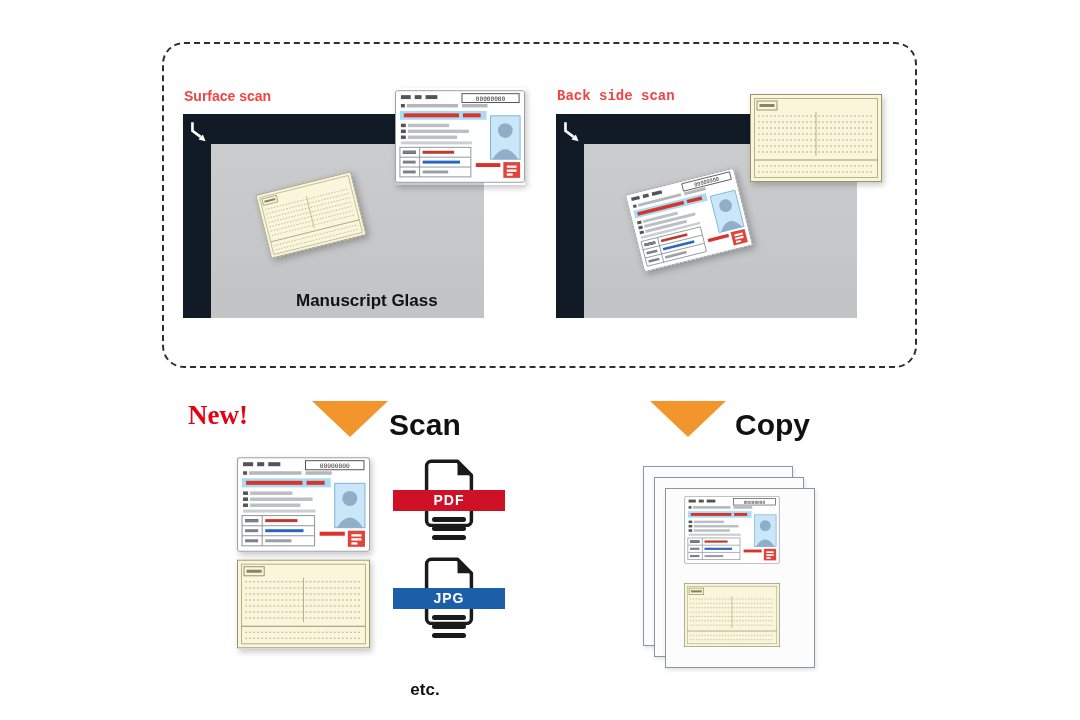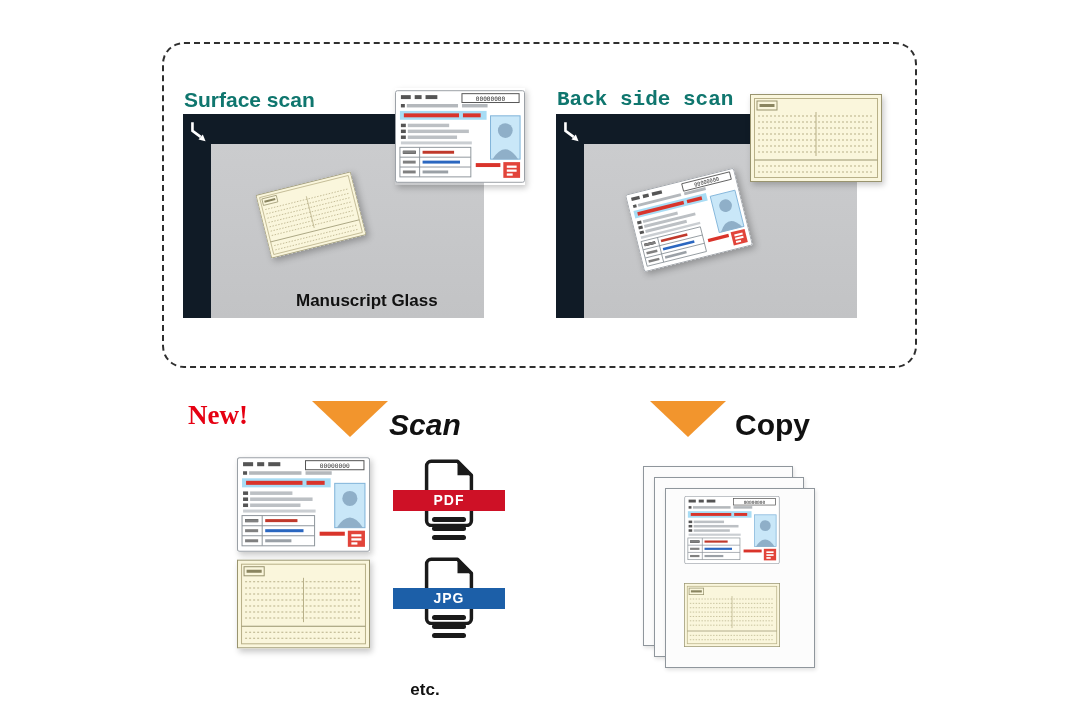--- a/index.html
+++ b/index.html
@@ -3,21 +3,21 @@
 <meta charset="utf-8">
 <style>
   html,body{margin:0;padding:0;background:#ffffff;}
   body{font-family:"Liberation Sans","DejaVu Sans",sans-serif;color:#1a1a1a;}
   .stage{position:relative;width:1080px;height:720px;background:#fff;overflow:hidden;}
 
   
   .dashed-box{position:absolute;left:162px;top:42px;width:751px;height:322px;
     border:2px dashed #2e2e2e;border-radius:22px;}
 
-  .panel-title{position:absolute;font-size:21px;font-weight:600;color:#0f766e;white-space:nowrap;}
+  .panel-title{position:absolute;font-size:14px;font-weight:600;color:#ef4444;white-space:nowrap;}
 
   
   .scanner{position:absolute;width:301px;height:204px;background:var(--bed_dark);}
   .glass{position:absolute;left:28px;top:30px;width:273px;height:174px;
     background:linear-gradient(var(--glass_gray),#c2c3c5);}
   .corner-arrow{position:absolute;width:24px;height:24px;}
   .glass-label{position:absolute;font-size:17px;font-weight:700;color:#111;white-space:nowrap;}
 
   
   .card{position:absolute;box-shadow:2px 3px 7px rgba(0,0,0,.28);background:transparent;}
@@ -147,21 +147,21 @@
   </div>
   <svg class="card flat" style="left:750px;top:94px;width:132px;height:88px;">
       <use href="#sym-back-card"></use>
     </svg>
   <svg class="card tilt" style="left:633px;top:180px;width:112px;height:80px;">
       <use href="#sym-front-card"></use>
     </svg>
 
   <div class="new-badge" style="left:188px;top:400px;">New!</div>
   <div class="down-triangle" style="left:312px;top:401px;"></div>
-  <div class="flow-label" style="left:389px;top:408px;font-style:italic;">Scan</div>
+  <div class="flow-label" style="left:389px;top:408px;">Scan</div>
   <div class="down-triangle" style="left:650px;top:401px;"></div>
   <div class="flow-label" style="left:735px;top:408px;">Copy</div>
 
   <svg class="card flat" style="left:237px;top:457px;width:133px;height:95px;">
       <use href="#sym-front-card"></use>
     </svg>
   <svg class="card flat" style="left:237px;top:559px;width:133px;height:90px;">
       <use href="#sym-back-card"></use>
     </svg>
 

